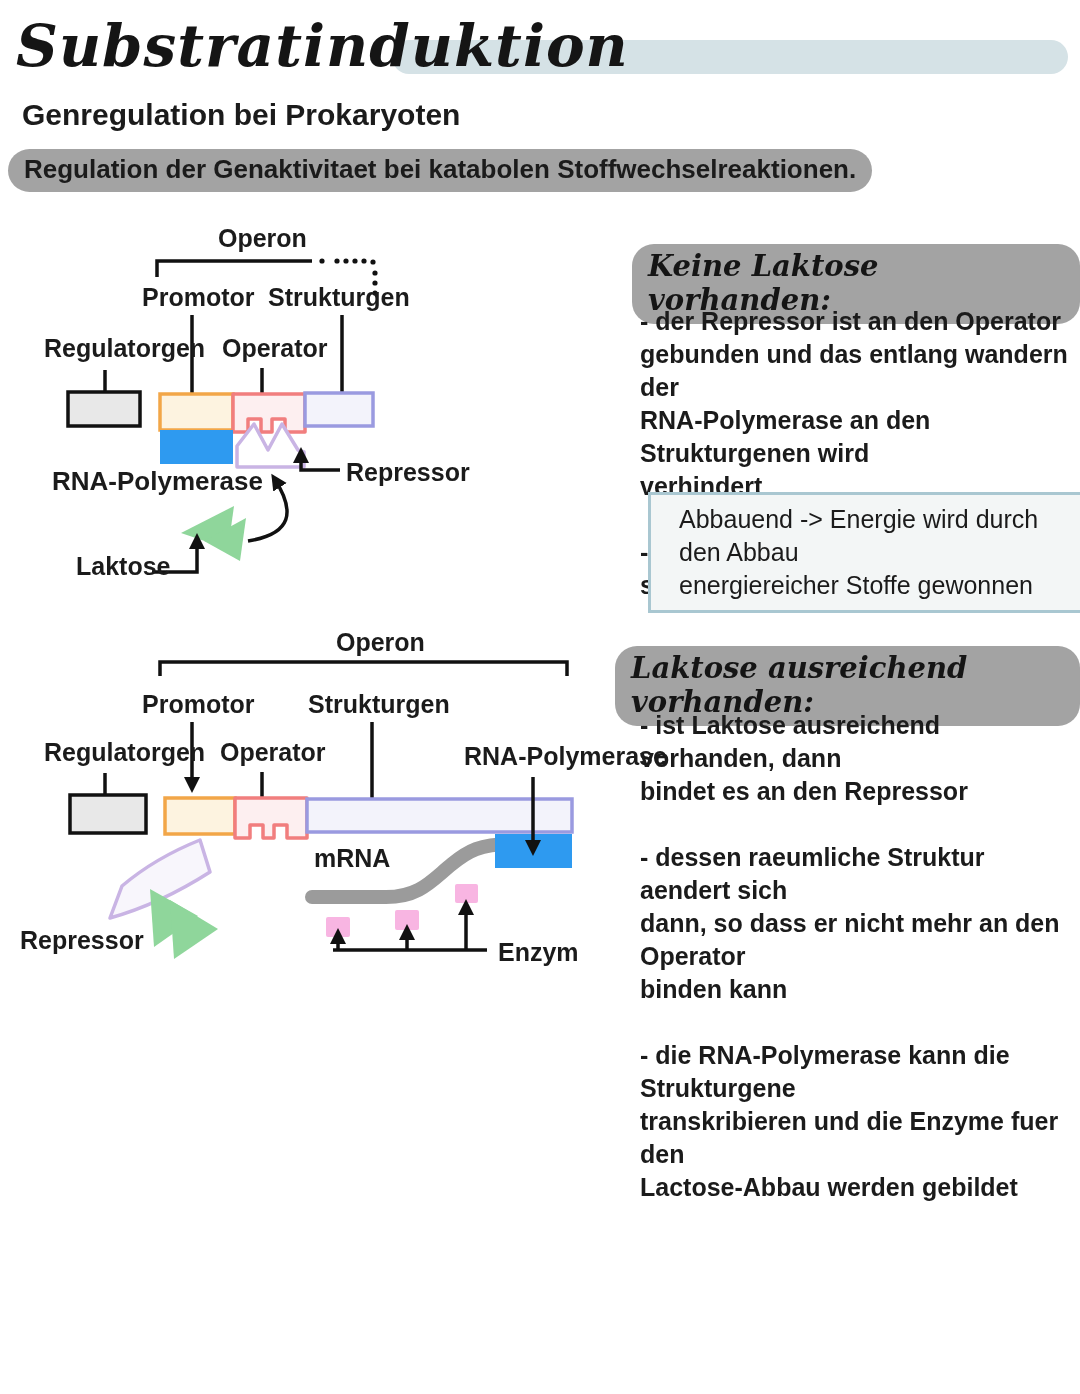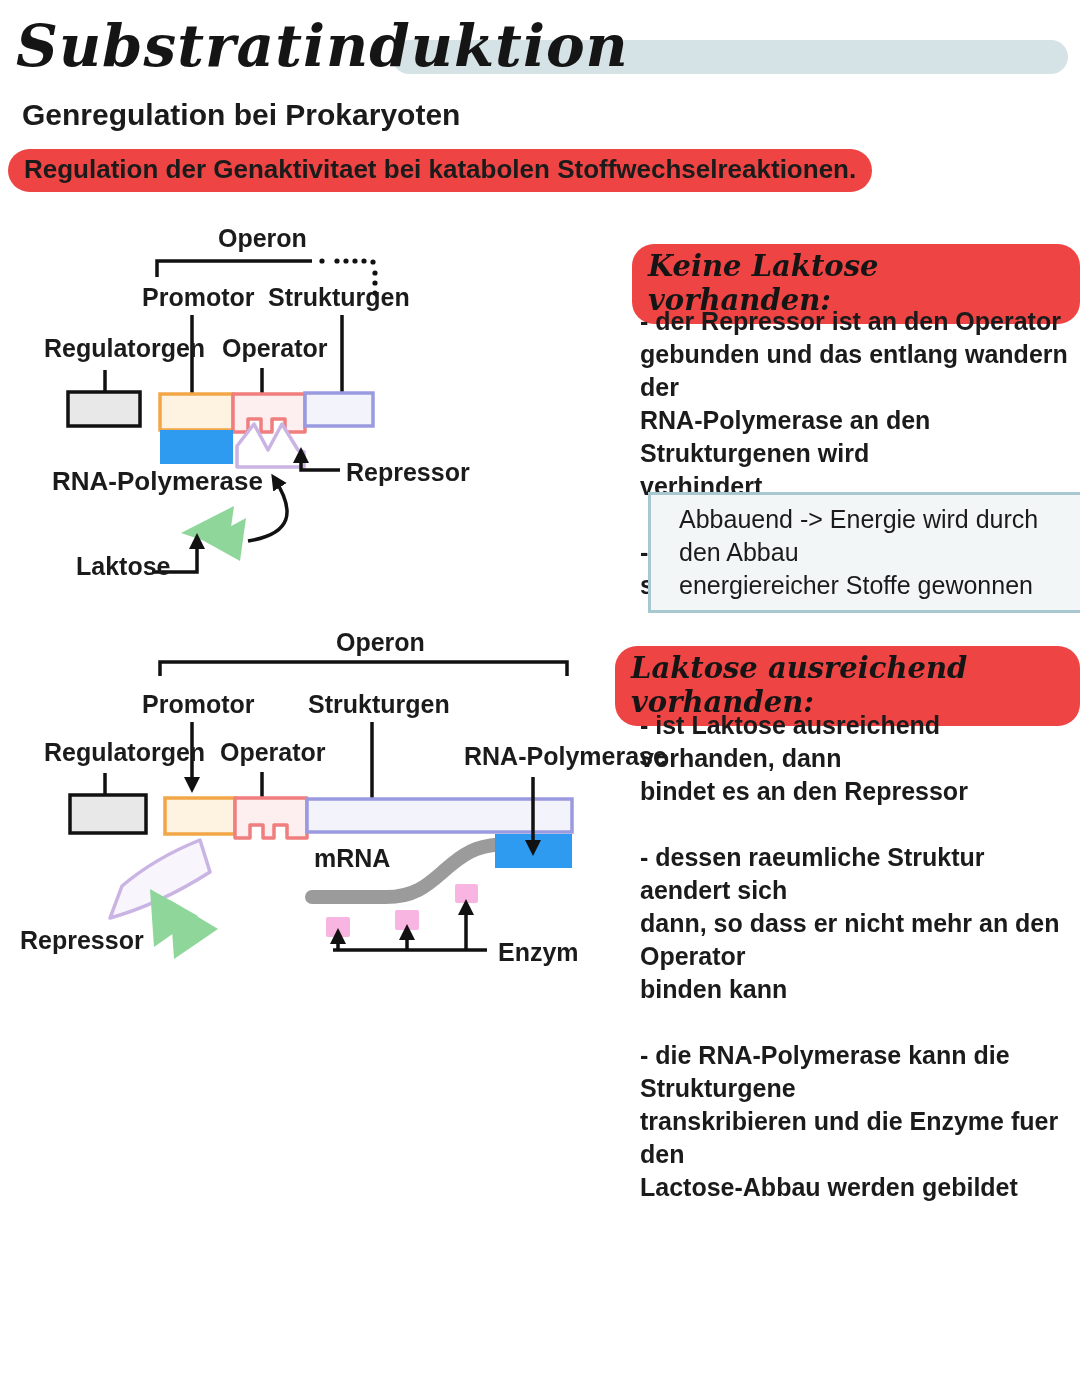--- a/index.html
+++ b/index.html
@@ -3,21 +3,21 @@
 <meta charset="utf-8">
 <style>
   html,body{margin:0;padding:0;background:#fff;}
   .page{position:relative;width:1080px;height:1394px;background:#ffffff;overflow:hidden;
         font-family:"Liberation Sans",sans-serif;color:#1b1b1b;}
   .abs{position:absolute;}
   .script{font-family:"DejaVu Serif",serif;font-style:italic;font-weight:700;}
   .title{left:16px;top:12px;font-size:58px;letter-spacing:1px;color:#151515;}
   .title-bar{left:392px;top:40px;width:676px;height:34px;border-radius:17px;background:#d5e2e6;}
   .subtitle{left:22px;top:98px;font-size:30px;font-weight:600;}
-  .pill{background:#ef4444;border-radius:22px;padding:5px 16px 7px;display:inline-block;}
+  .pill{background:#a3a3a3;border-radius:22px;padding:5px 16px 7px;display:inline-block;}
   .hl-line{left:8px;top:149px;font-size:26px;font-weight:600;}
   .dlabel{font-size:25px;font-weight:600;white-space:nowrap;}
   .heading{font-size:29px;color:#151515;margin-top:20px;}
   .bullets{width:438px;font-size:25px;line-height:33px;font-weight:600;white-space:pre-line;}
   .bullets p{margin:0;}
   .infobox{left:648px;top:492px;width:382px;border:3px solid #a9c7d1;background:#f3f6f6;
            padding:8px 28px;font-size:25px;line-height:33px;font-weight:400;white-space:pre-line;}
   svg{position:absolute;left:0;top:0;pointer-events:none;}
 </style>
 </head>

